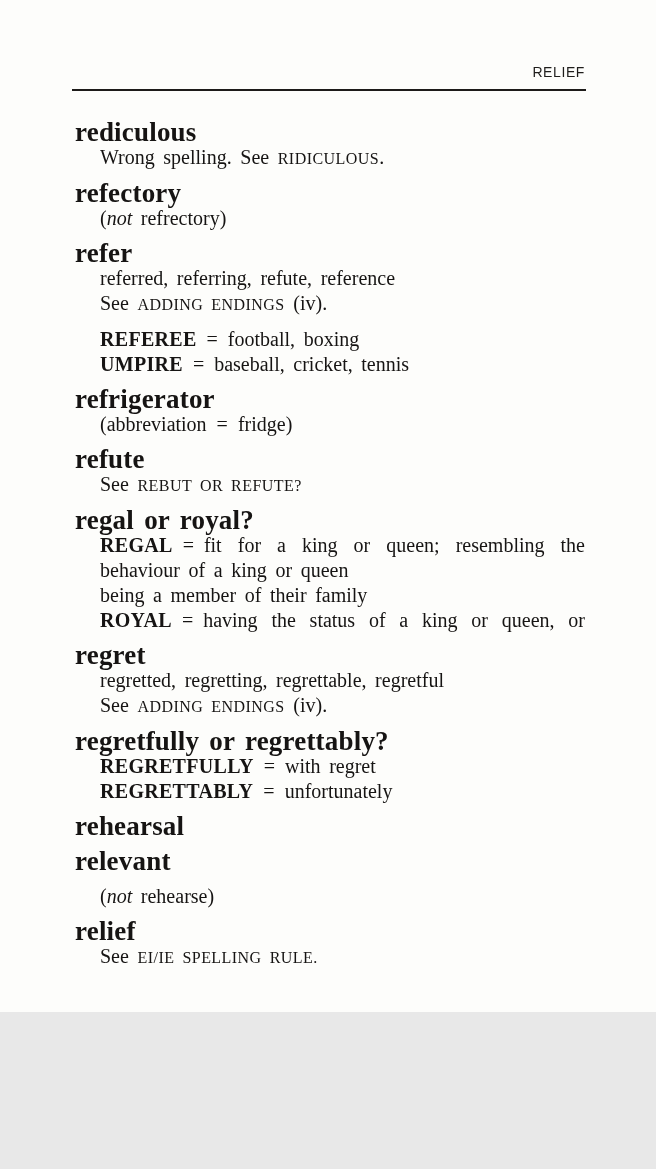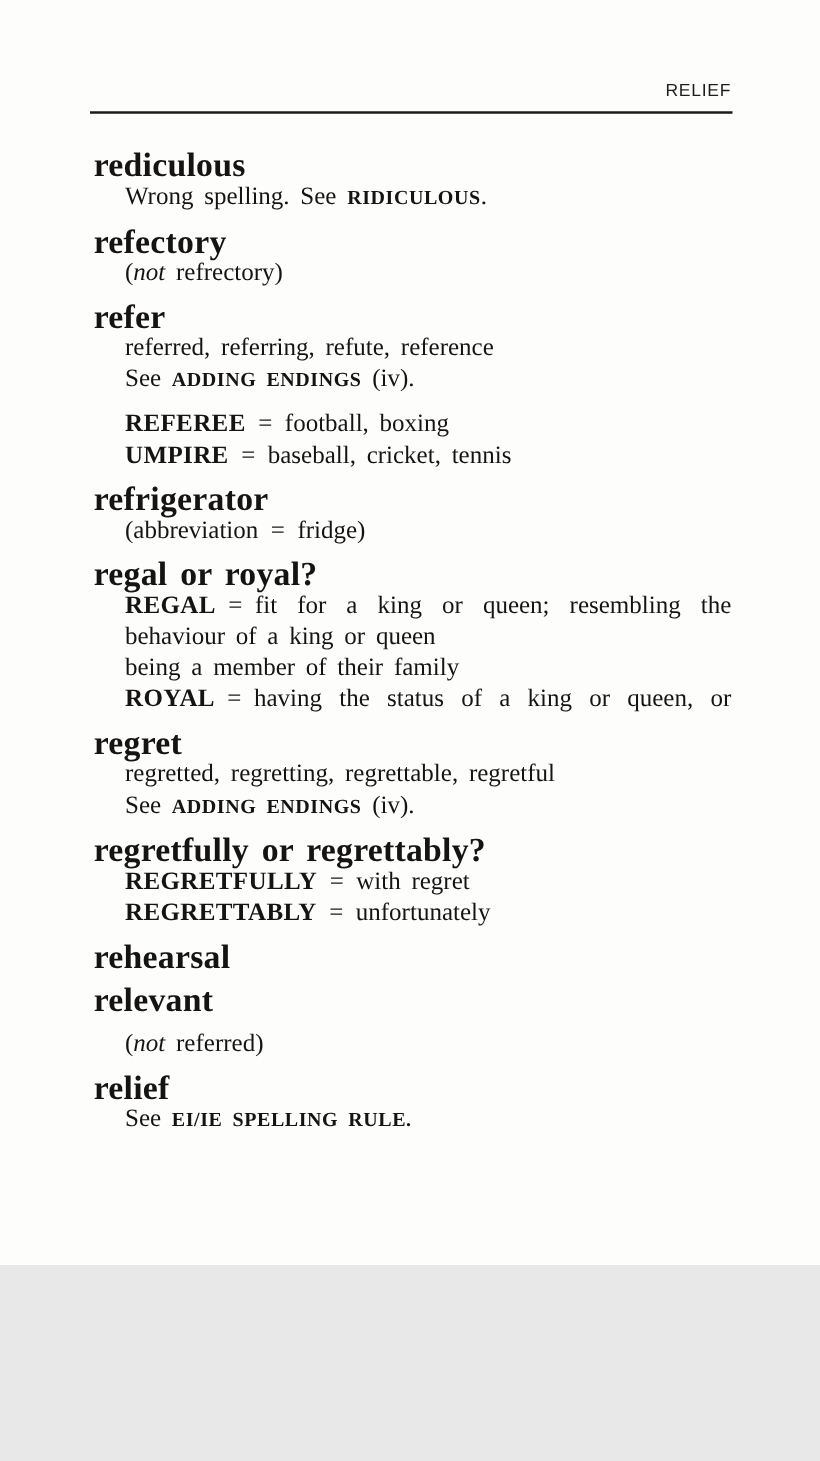--- a/index.html
+++ b/index.html
@@ -52,21 +52,21 @@
     word-spacing: 0.18em;
   }
   .entry-line.stretch {
     text-align: justify;
     text-align-last: justify;
   }
   .seg-normal { }
   .seg-italic { font-style: italic; }
   .seg-bold { font-weight: 700; letter-spacing: 0.3px; }
   .seg-smallcaps {
-    font-weight: 700;
+    font-weight: 400;
     font-size: 16px;
     letter-spacing: 0.45px;
   }
   .page-number {
     position: absolute;
     top: 1077px;
     left: 0;
     width: 100%;
     text-align: center;
     font-family: "Liberation Sans", sans-serif;
@@ -98,20 +98,24 @@
       </div>
       <div class="entry">
         <div class="entry-line"><span class="seg-bold">REFEREE</span><span class="seg-normal"> = football, boxing</span></div>
         <div class="entry-line"><span class="seg-bold">UMPIRE</span><span class="seg-normal"> = baseball, cricket, tennis</span></div>
       </div>
       <div class="entry">
         <div class="entry-headword">refrigerator</div>
         <div class="entry-line"><span class="seg-normal">(abbreviation = fridge)</span></div>
       </div>
       <div class="entry">
+        <div class="entry-headword">refute</div>
+        <div class="entry-line"><span class="seg-normal">See </span><span class="seg-smallcaps">REBUT OR REFUTE?</span></div>
+      </div>
+      <div class="entry">
         <div class="entry-headword">regal or royal?</div>
         <div class="entry-line stretch"><span class="seg-bold">REGAL</span><span class="seg-normal"> = fit for a king or queen; resembling the</span></div>
         <div class="entry-line"><span class="seg-normal">behaviour of a king or queen</span></div>
         <div class="entry-line"><span class="seg-normal">being a member of their family</span></div>
         <div class="entry-line stretch"><span class="seg-bold">ROYAL</span><span class="seg-normal"> = having the status of a king or queen, or</span></div>
       </div>
       <div class="entry">
         <div class="entry-headword">regret</div>
         <div class="entry-line"><span class="seg-normal">regretted, regretting, regrettable, regretful</span></div>
         <div class="entry-line"><span class="seg-normal">See </span><span class="seg-smallcaps">ADDING ENDINGS</span><span class="seg-normal"> (iv).</span></div>
@@ -121,21 +125,21 @@
         <div class="entry-line"><span class="seg-bold">REGRETFULLY</span><span class="seg-normal"> = with regret</span></div>
         <div class="entry-line"><span class="seg-bold">REGRETTABLY</span><span class="seg-normal"> = unfortunately</span></div>
       </div>
       <div class="entry">
         <div class="entry-headword">rehearsal</div>
       </div>
       <div class="entry">
         <div class="entry-headword">relevant</div>
       </div>
       <div class="entry">
-        <div class="entry-line"><span class="seg-normal">(</span><span class="seg-italic">not</span><span class="seg-normal"> referred)</span></div>
+        <div class="entry-line"><span class="seg-normal">(</span><span class="seg-italic">not</span><span class="seg-normal"> rehearse)</span></div>
       </div>
       <div class="entry">
         <div class="entry-headword">relief</div>
         <div class="entry-line"><span class="seg-normal">See </span><span class="seg-smallcaps">EI/IE SPELLING RULE.</span></div>
       </div>
     </div>
 
   <div class="rule rule-bottom"></div>
   <div class="page-number">173</div>
 </div>

